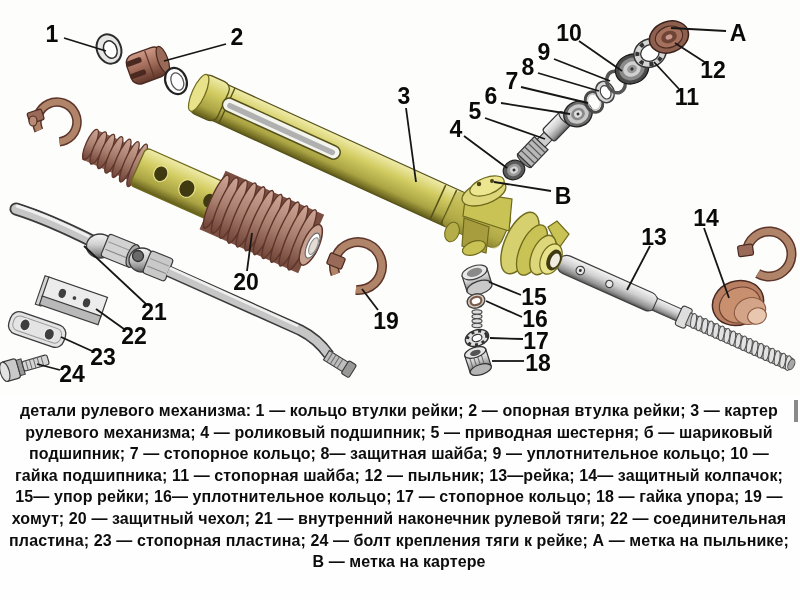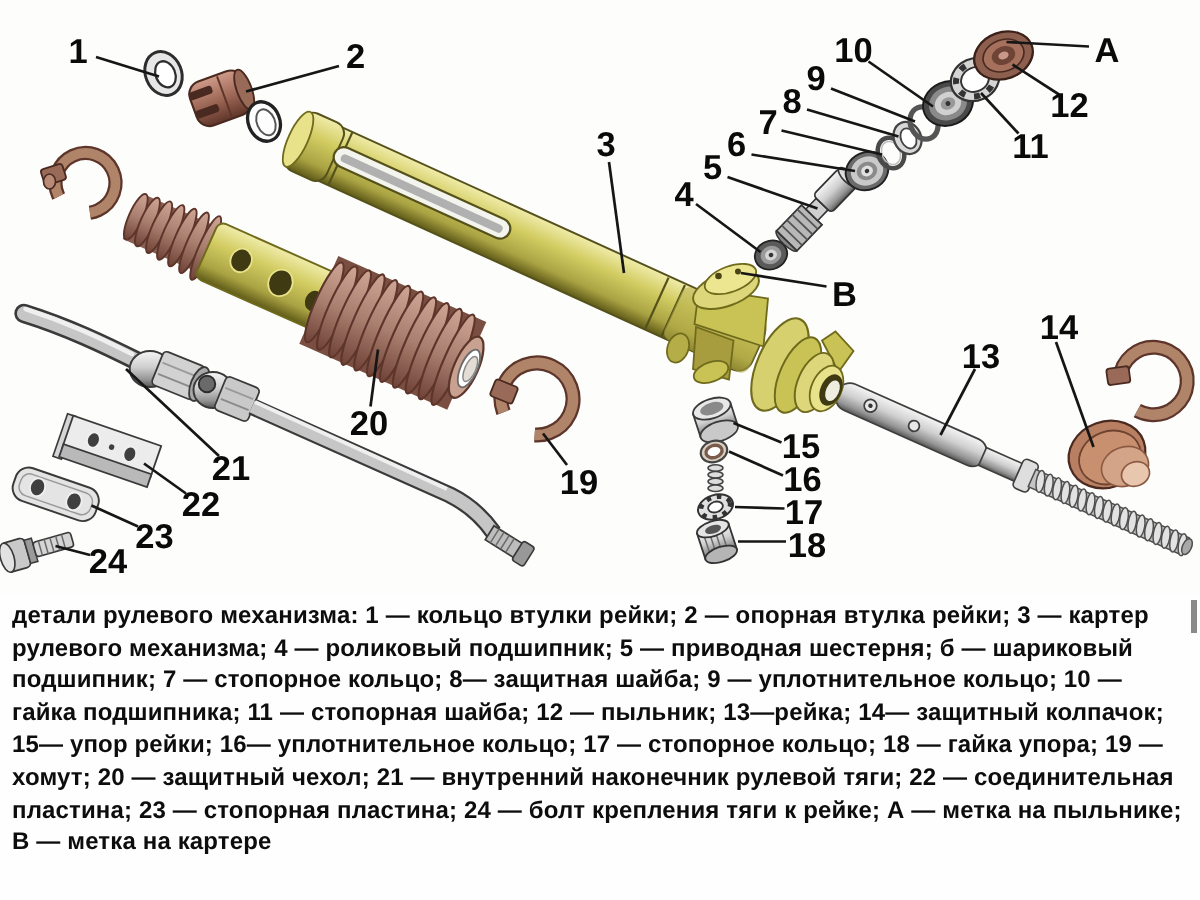--- a/index.html
+++ b/index.html
@@ -4,21 +4,21 @@
 <style>
   html,body{margin:0;padding:0;background:#ffffff;}
   #page{position:relative;width:800px;height:600px;background:#fdfdfc;overflow:hidden;
         font-family:"Liberation Sans",sans-serif;}
   #diagram-wrap{position:absolute;left:0;top:0;width:800px;height:396px;}
   #diagram-svg{display:block;width:800px;height:396px;}
   #leader-lines line{stroke:#161616;stroke-width:1.8;}
   #callout-labels text{font-family:"Liberation Sans",sans-serif;font-weight:bold;
         font-size:23px;fill:#0a0a0a;text-anchor:middle;}
   #caption-area{position:absolute;left:0;top:396px;width:800px;height:204px;
-        box-sizing:border-box;padding:4px 10px 0 8px;background:#fefefe;}
+        box-sizing:border-box;padding:4px 10px 0 8px;background:#fefefe;text-align:center;}
   #caption-text{margin:0;font-size:16px;line-height:21.6px;font-weight:bold;color:#0d0d0d;
         letter-spacing:0.1px;}
   #edge-artifact{position:absolute;right:2px;top:400px;width:4px;height:22px;background:#8a8a8a;}
 </style>
 </head>
 <body>
 
 <div id="page">
 
   <div id="diagram-wrap">

